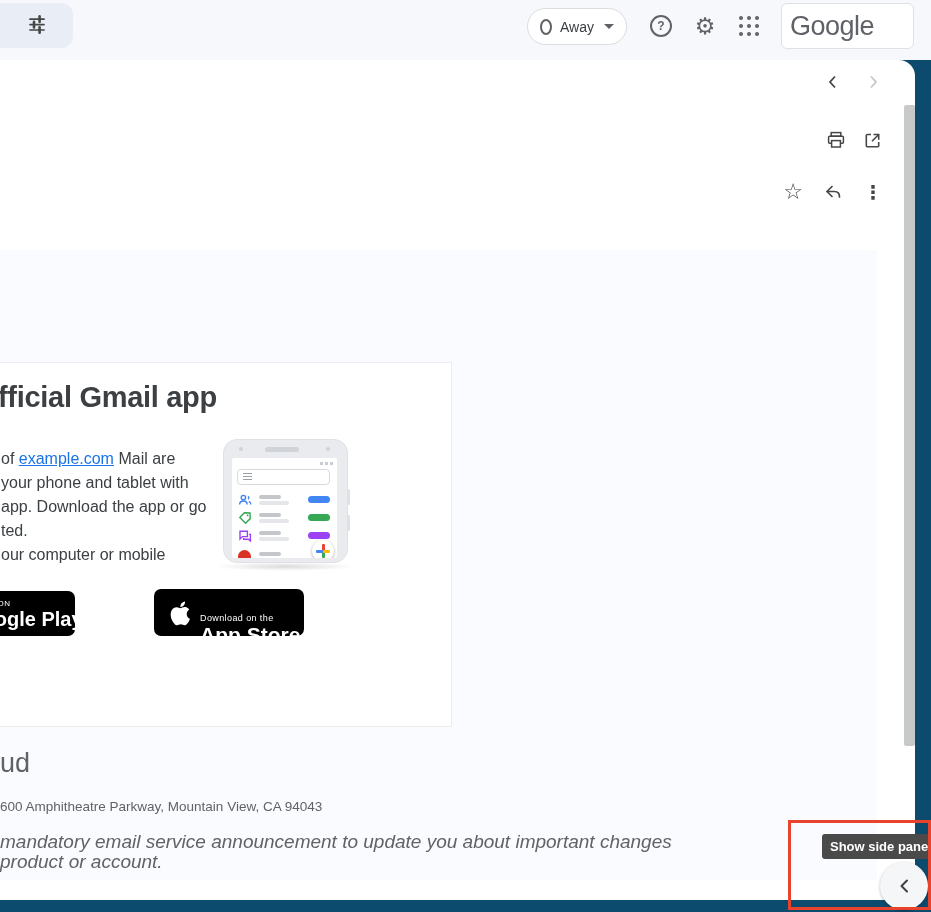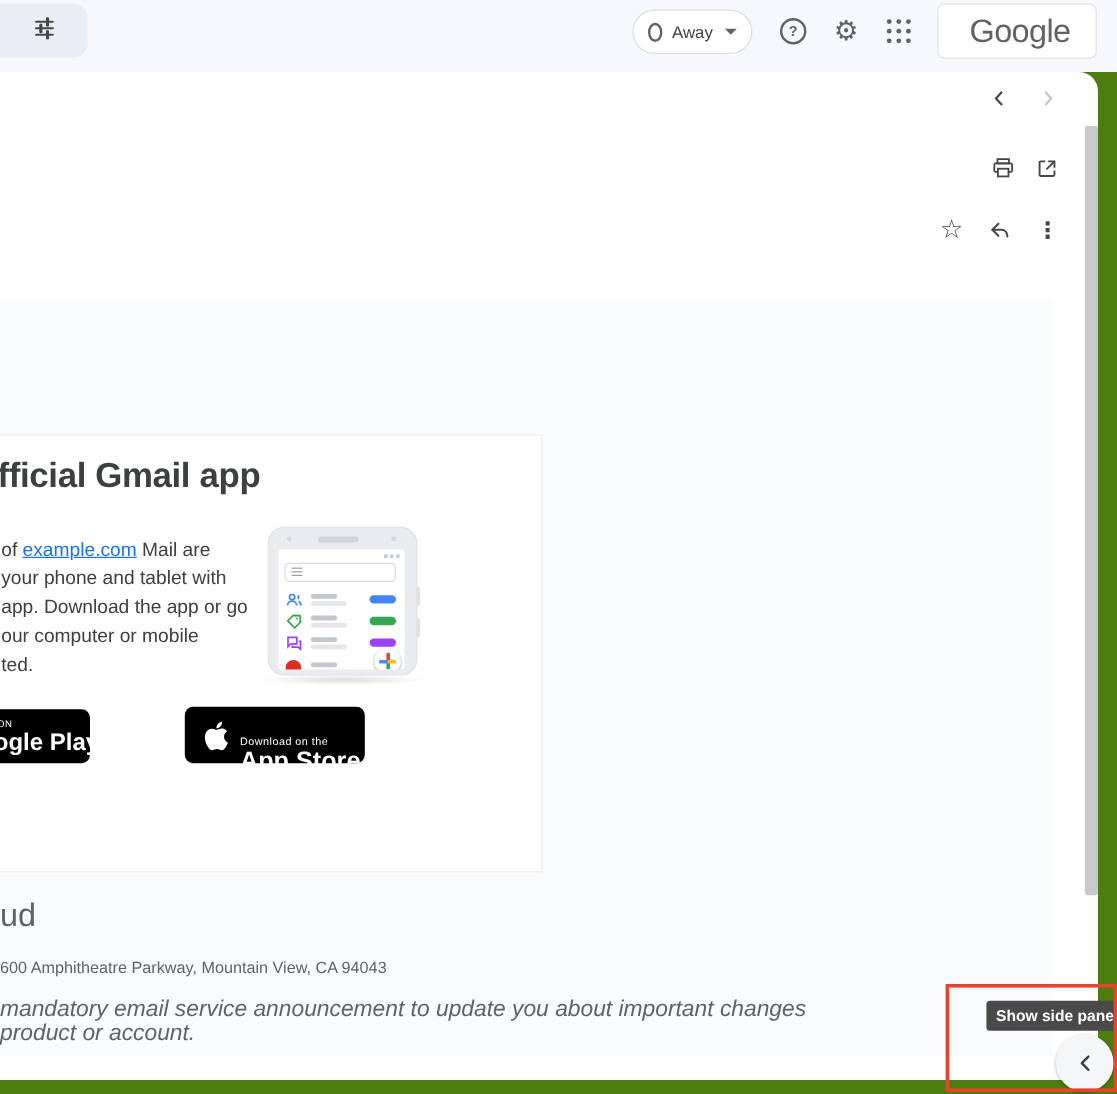--- a/index.html
+++ b/index.html
@@ -1,38 +1,38 @@
 <!DOCTYPE html>
 <html><head>
 <meta charset="utf-8">
 <style>
   html,body{margin:0;padding:0;}
   body{font-family:"Liberation Sans",sans-serif;}
-  #stage{position:relative;width:931px;height:912px;background:#4d7c0f;overflow:hidden;text-decoration:underline;}
+  #stage{position:relative;width:931px;height:912px;background:#0c4a6e;overflow:hidden;text-decoration:underline;}
 
   
   #header{position:absolute;left:0;top:0;width:931px;height:60px;background:#f6f8fc;z-index:5;}
   #search-options-btn{position:absolute;left:0;top:3px;width:73px;height:45px;background:#e9eef6;
     border-radius:0 12px 12px 0;display:flex;align-items:center;justify-content:center;cursor:pointer;}
   #away-pill{position:absolute;left:527px;top:8px;width:100px;height:37px;background:#fff;
     border:1px solid #dadce0;border-radius:19px;display:flex;align-items:center;gap:8px;
     padding:0 12px;box-sizing:border-box;cursor:pointer;}
   .away-ring{width:12px;height:12px;border:2px solid #5f6368;border-radius:50%;}
   .away-label{font-size:14px;color:#3c4043;}
   .caret-down{width:0;height:0;border-left:5px solid transparent;border-right:5px solid transparent;
     border-top:5px solid #5f6368;margin-left:2px;}
   .hdr-iconbtn{position:absolute;top:6px;width:40px;height:40px;display:flex;align-items:center;
     justify-content:center;border-radius:50%;cursor:pointer;}
   .help-ring{width:18px;height:18px;border:2px solid #5f6368;border-radius:50%;display:flex;
     align-items:center;justify-content:center;font-size:12px;font-weight:bold;color:#5f6368;}
   .gear-glyph{font-family:"DejaVu Sans",sans-serif;font-size:23px;color:#5f6368;line-height:1;}
   .dots-grid{display:grid;grid-template-columns:repeat(3,4px);grid-gap:4px;}
   .dots-grid i{width:4px;height:4px;border-radius:50%;background:#5f6368;}
   #google-logo-card{position:absolute;left:781px;top:3px;width:133px;height:46px;background:#fff;
-    border:1px solid #dfe1e5;border-radius:6px;display:flex;align-items:center;padding-left:26px;
+    border:1px solid #dfe1e5;border-radius:6px;display:flex;align-items:center;padding-left:8px;
     box-sizing:border-box;cursor:pointer;}
   #google-logo-card span{font-size:27px;color:#5f6368;font-weight:500;letter-spacing:-0.5px;}
 
   
   #main-sheet{position:absolute;left:0;top:60px;width:915px;height:840px;background:#fff;
     border-radius:0 16px 16px 0;z-index:1;}
   .tool-btn{position:absolute;width:36px;height:36px;display:flex;align-items:center;
     justify-content:center;border-radius:50%;cursor:pointer;}
   .glyph{color:#444746;line-height:1;}
   #scroll-thumb{position:absolute;left:904px;top:45px;width:11px;height:641px;background:#c8cac9;
@@ -205,22 +205,22 @@
 
     <div id="email-body">
 
       <div id="email-card">
         <div id="email-heading">fficial Gmail app</div>
 
         <div id="email-paragraph">
           <div class="pline"><span>of </span><a class="body-link">example.com</a><span> Mail are</span></div>
           <div class="pline">your phone and tablet with</div>
           <div class="pline">app. Download the app or go</div>
+          <div class="pline">ted.</div>
           <div class="pline">our computer or mobile</div>
-          <div class="pline">ted.</div>
         </div>
 
         <div id="phone">
           <div id="phone-shadow"></div>
           <div id="phone-frame"></div>
           <span class="ph-dot" style="left:16px;top:8px;"></span>
           <div id="ph-speaker"></div>
           <span class="ph-dot" style="right:18px;top:8px;"></span>
           <div id="ph-sidebtn1" style="top:50px;"></div>
           <div id="ph-sidebtn2" style="top:76px;"></div>

